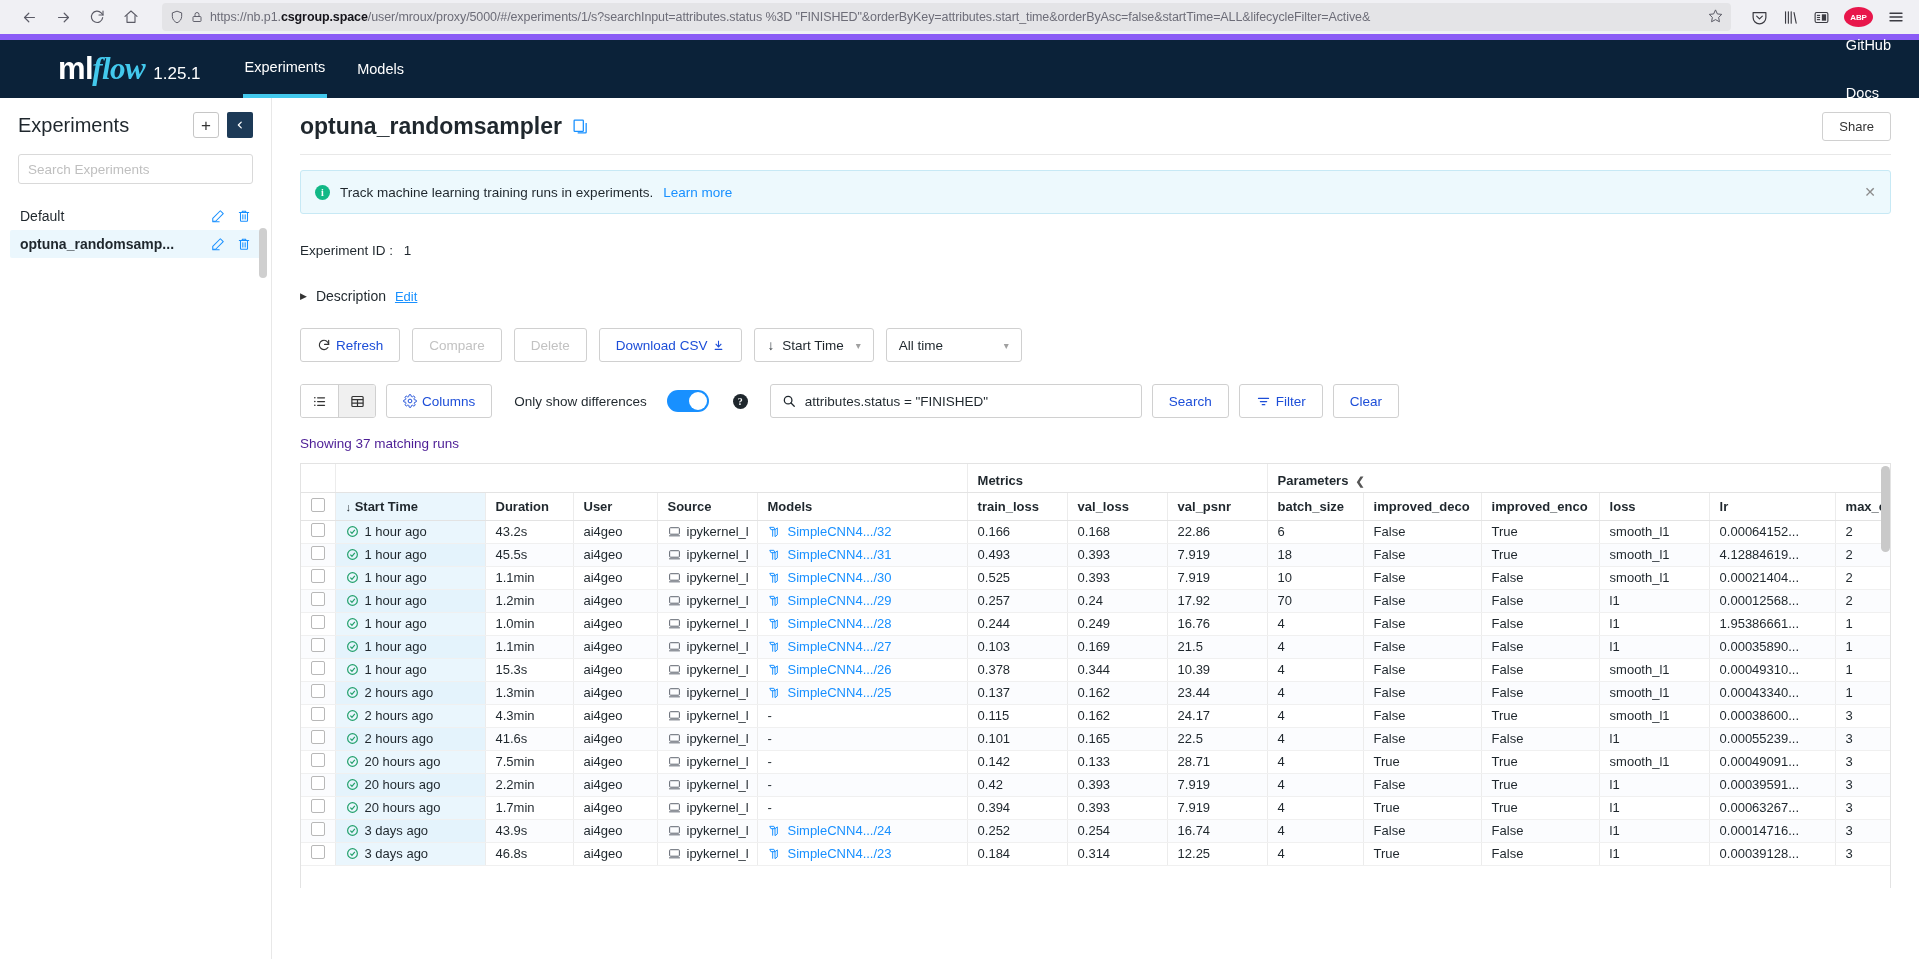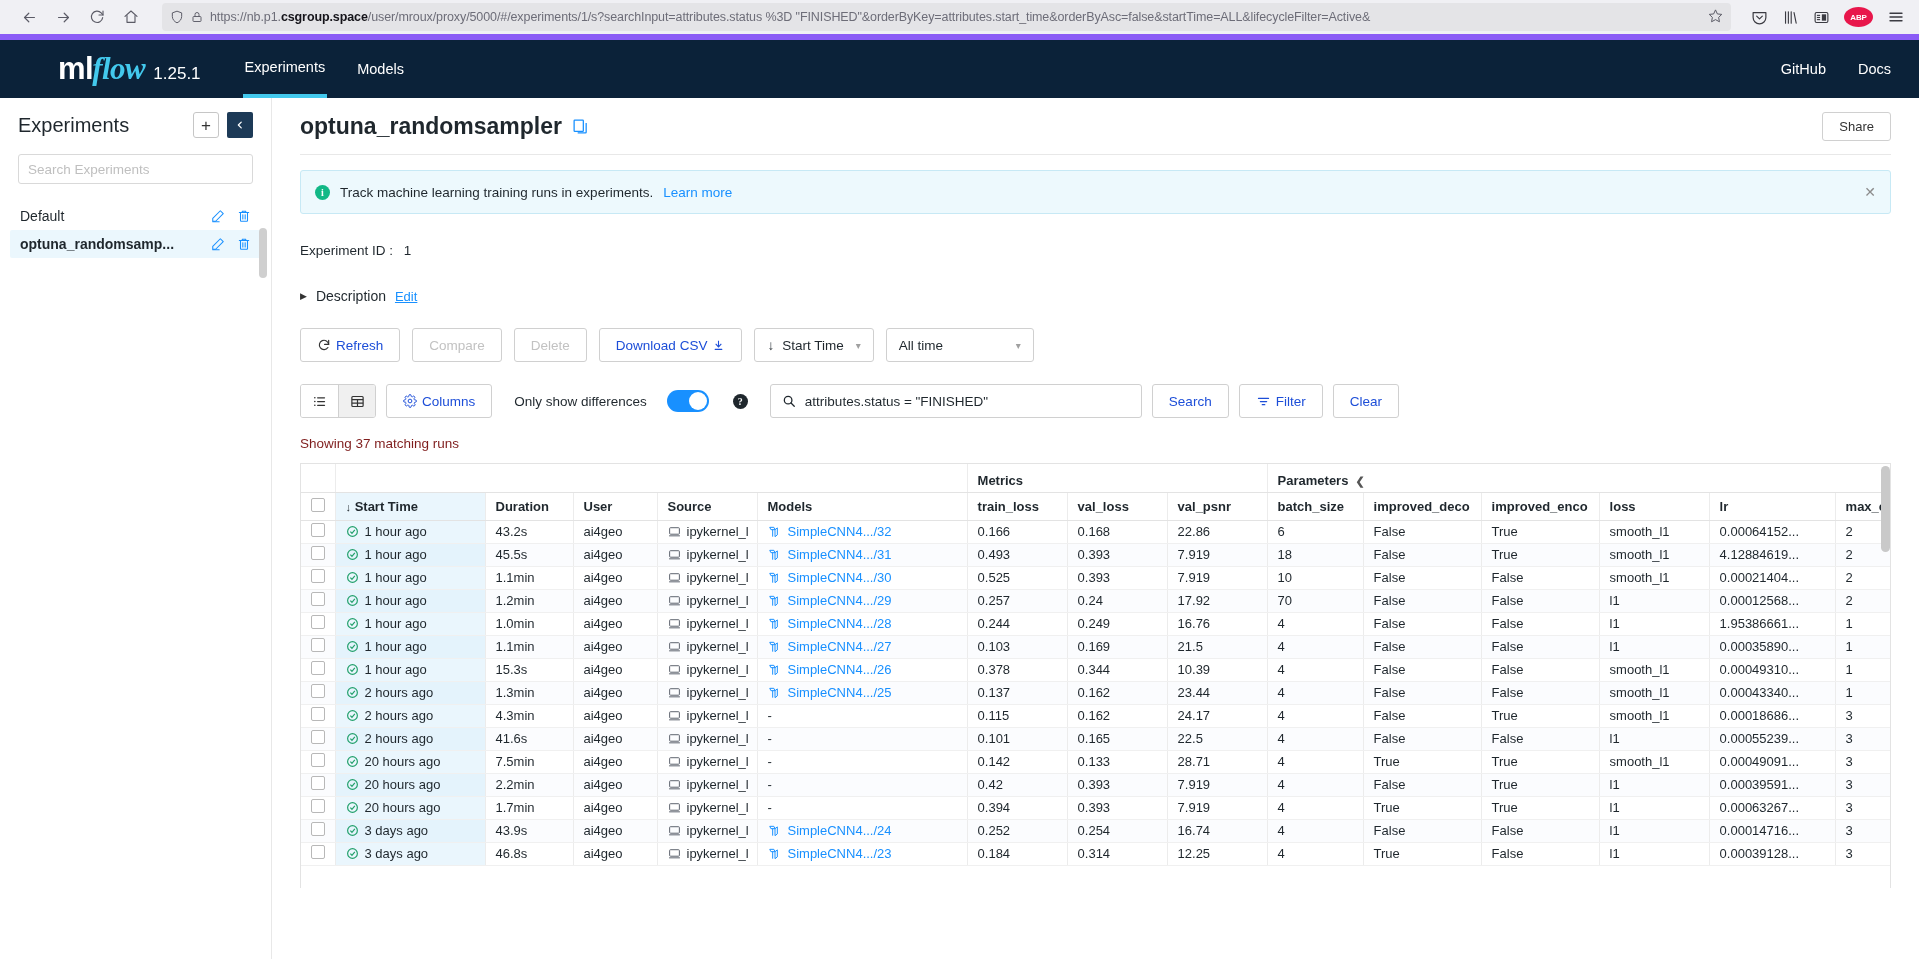--- a/index.html
+++ b/index.html
@@ -85,21 +85,21 @@
   .logo .version {
     font-size: 17px; font-weight: 400; color: #ffffff;
     margin-left: 8px; letter-spacing: 0;
   }
   .hdr-nav { display: flex; align-items: center; gap: 28px; margin-left: 42px; }
   .hdr-nav a {
     color: #ffffff; font-size: 14.5px; text-decoration: none;
     padding: 19px 2px;
   }
   .hdr-nav a.active { border-bottom: 4px solid #43c9ed; }
-  .hdr-right { margin-left: auto; display: flex; gap: 32px; }
+  .hdr-right { margin-left: auto; display: flex; gap: 32px; flex-direction: column; }
   .hdr-right a { color: #ffffff; font-size: 14.5px; text-decoration: none; }
 
   
   .main-wrap { display: flex; height: calc(959px - 40px - 58px); }
 
   
   .sidebar {
     width: 272px; flex: 0 0 272px;
     background: #ffffff;
     border-right: 1px solid #e8e8e8;
@@ -198,21 +198,21 @@
     font-family: "Liberation Sans", sans-serif;
   }
   .btn.disabled { color: #c2c2c2; background: #fff; }
   .btn .refresh-ic { color: #333; display:flex; }
   .btn-select {
     height: 34px; border: 1px solid #d0d0d0; border-radius: 3px; background: #fff;
     font-size: 13.5px; color: #1f272d; display: flex; align-items: center;
     padding: 0 12px; gap: 8px;
   }
   .btn-select .caret { color: #a0a0a0; font-size: 10px; margin-left: 4px; }
-  .btn-select.wide { width: 148px; }
+  .btn-select.wide { width: 136px; }
   .btn-select.wide .caret { margin-left: auto; }
 
   .toolbar2 { margin-top: 22px; display: flex; gap: 10px; align-items: center; }
   .seg { display: flex; border: 1px solid #d0d0d0; border-radius: 3px; overflow: hidden; height: 34px; }
   .seg > div {
     width: 37px; display: flex; align-items: center; justify-content: center;
     color: #333; background: #fff;
   }
   .seg > div.active { background: #f0f0f0; }
   .seg > div + div { border-left: 1px solid #d0d0d0; }
@@ -232,21 +232,21 @@
   }
   .search-wrap {
     flex: 1 1 auto; max-width: 372px;
     height: 34px; border: 1px solid #d0d0d0; border-radius: 3px; background: #fff;
     display: flex; align-items: center; padding: 0 11px; gap: 9px; margin-left: 12px;
   }
   .search-wrap input {
     border: 0; outline: 0; flex: 1 1 auto; font-size: 13.5px; color: #1f272d;
     font-family: "Liberation Sans", sans-serif; background: transparent;
   }
-  .showing { margin-top: 18px; font-size: 13.5px; color: #7f1d1d; }
+  .showing { margin-top: 18px; font-size: 13.5px; color: #4c1d95; }
 
   
   .table-area {
     margin-top: 12px;
     border: 1px solid #e3e3e3;
     border-bottom: 0;
     background: #fff;
     height: 425px;
     overflow: hidden;
     position: relative;
@@ -974,21 +974,21 @@
                   </span>ipykernel_l</span>
               </td>
               <td>-</td>
               <td>0.115</td>
               <td>0.162</td>
               <td>24.17</td>
               <td>4</td>
               <td>False</td>
               <td>True</td>
               <td>smooth_l1</td>
-              <td>0.00018686...</td>
+              <td>0.00038600...</td>
               <td>3</td>
             </tr>
             <tr class="runrow">
               <td><span class="chk"></span></td>
               <td class="startcol">
                 <span class="cell-flex"><span class="check-ic">
                     <svg width="13" height="13" viewBox="0 0 24 24" fill="none" stroke="currentColor" stroke-width="2.2">
                       <circle cx="12" cy="12" r="9"></circle>
                       <polyline points="8 12.3 11 15.3 16.3 9"></polyline>
                     </svg>

